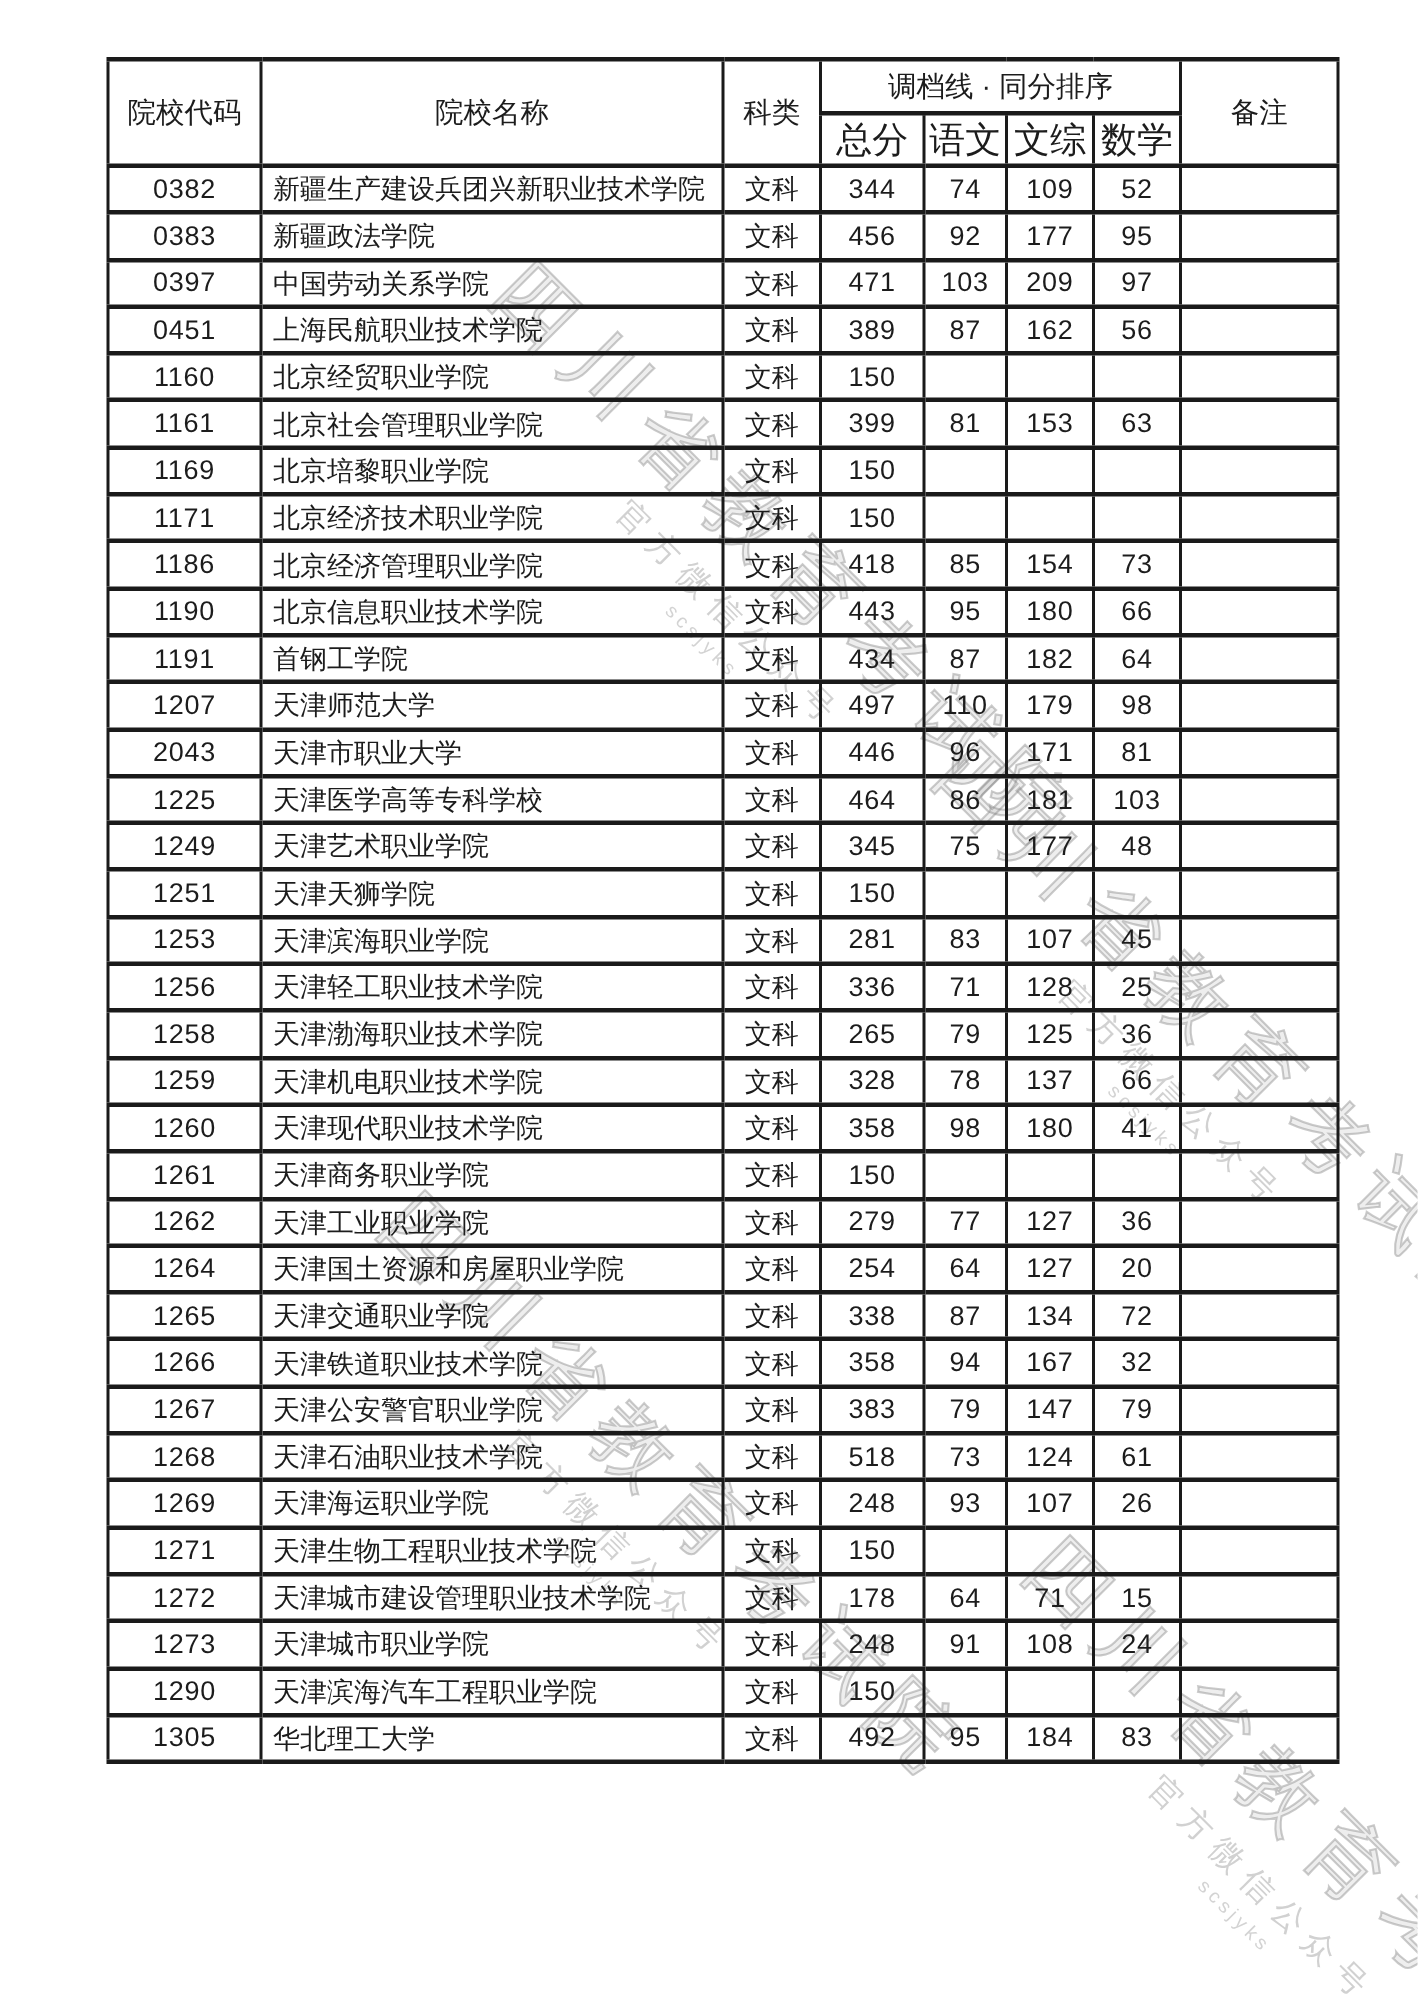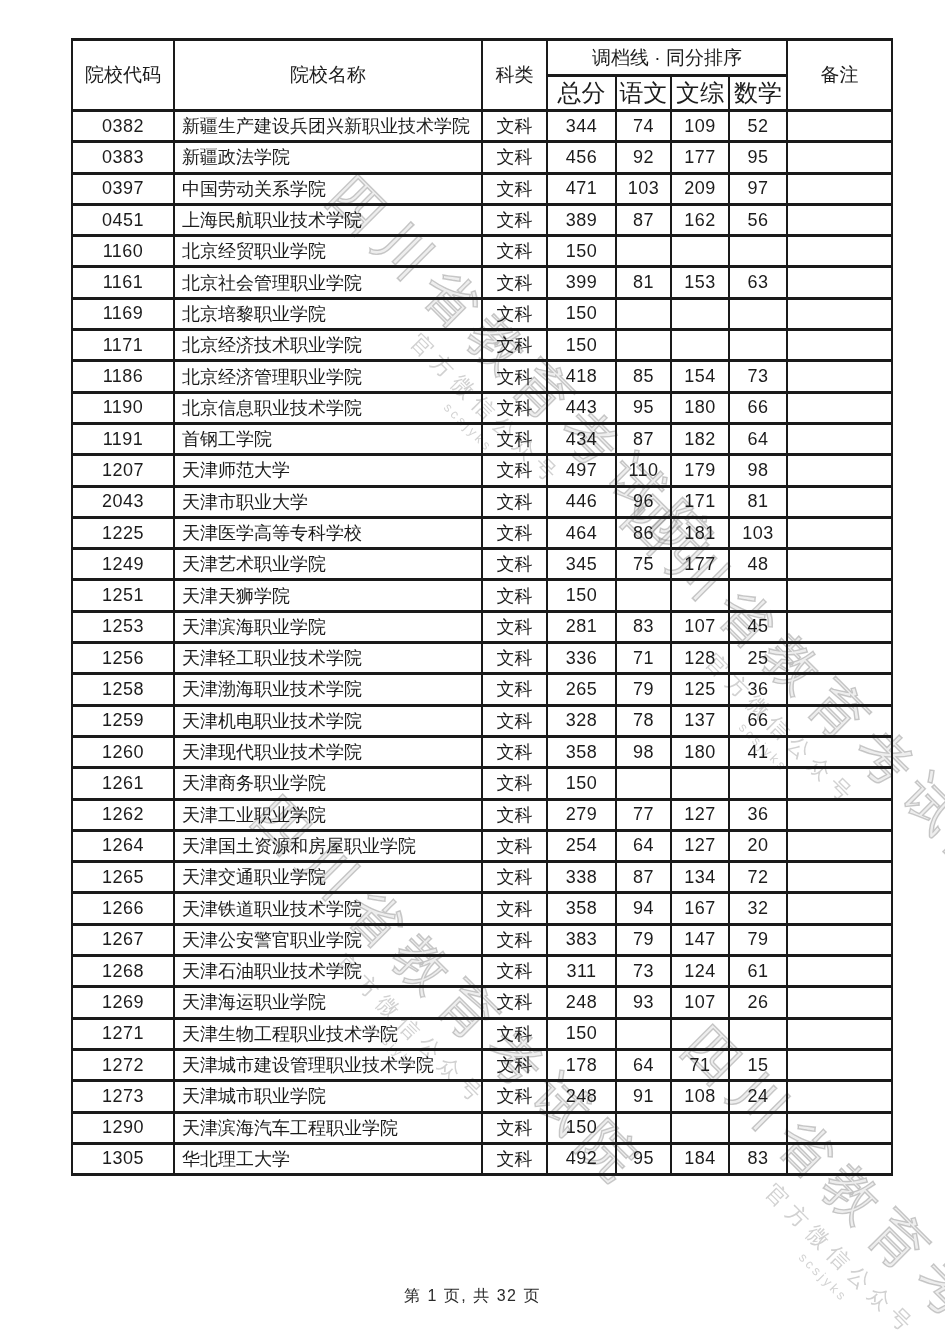--- a/index.html
+++ b/index.html
@@ -421,21 +421,21 @@
           <td class="c-total">383</td>
           <td class="c-chinese">79</td>
           <td class="c-liberal">147</td>
           <td class="c-math">79</td>
           <td class="c-remark"></td>
         </tr>
         <tr>
           <td class="c-code">1268</td>
           <td class="c-name">天津石油职业技术学院</td>
           <td class="c-category">文科</td>
-          <td class="c-total">311</td>
+          <td class="c-total">518</td>
           <td class="c-chinese">73</td>
           <td class="c-liberal">124</td>
           <td class="c-math">61</td>
           <td class="c-remark"></td>
         </tr>
         <tr>
           <td class="c-code">1269</td>
           <td class="c-name">天津海运职业学院</td>
           <td class="c-category">文科</td>
           <td class="c-total">248</td>
@@ -490,14 +490,13 @@
           <td class="c-category">文科</td>
           <td class="c-total">492</td>
           <td class="c-chinese">95</td>
           <td class="c-liberal">184</td>
           <td class="c-math">83</td>
           <td class="c-remark"></td>
         </tr>
       </tbody>
   </table>
 
-  <div class="footer">第 1 页, 共 32 页</div>
 </div>
 
 </body></html>

